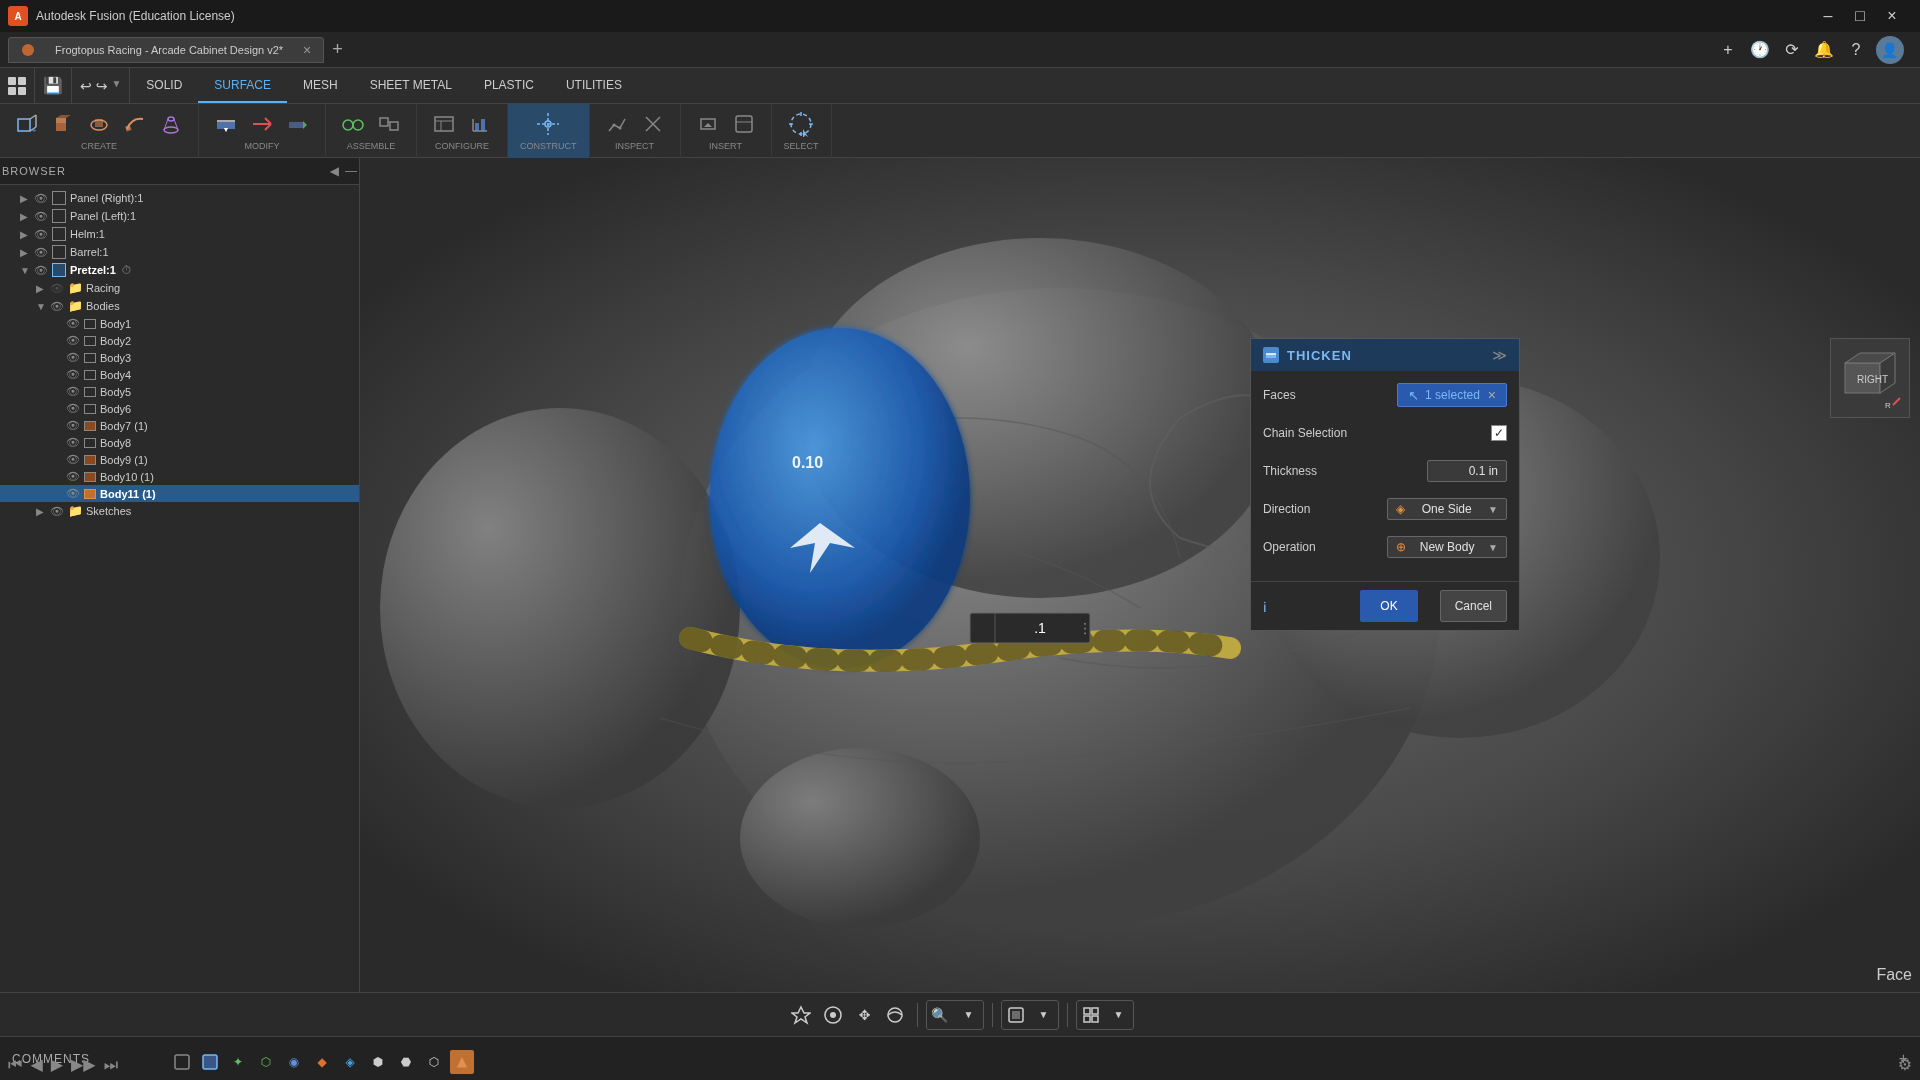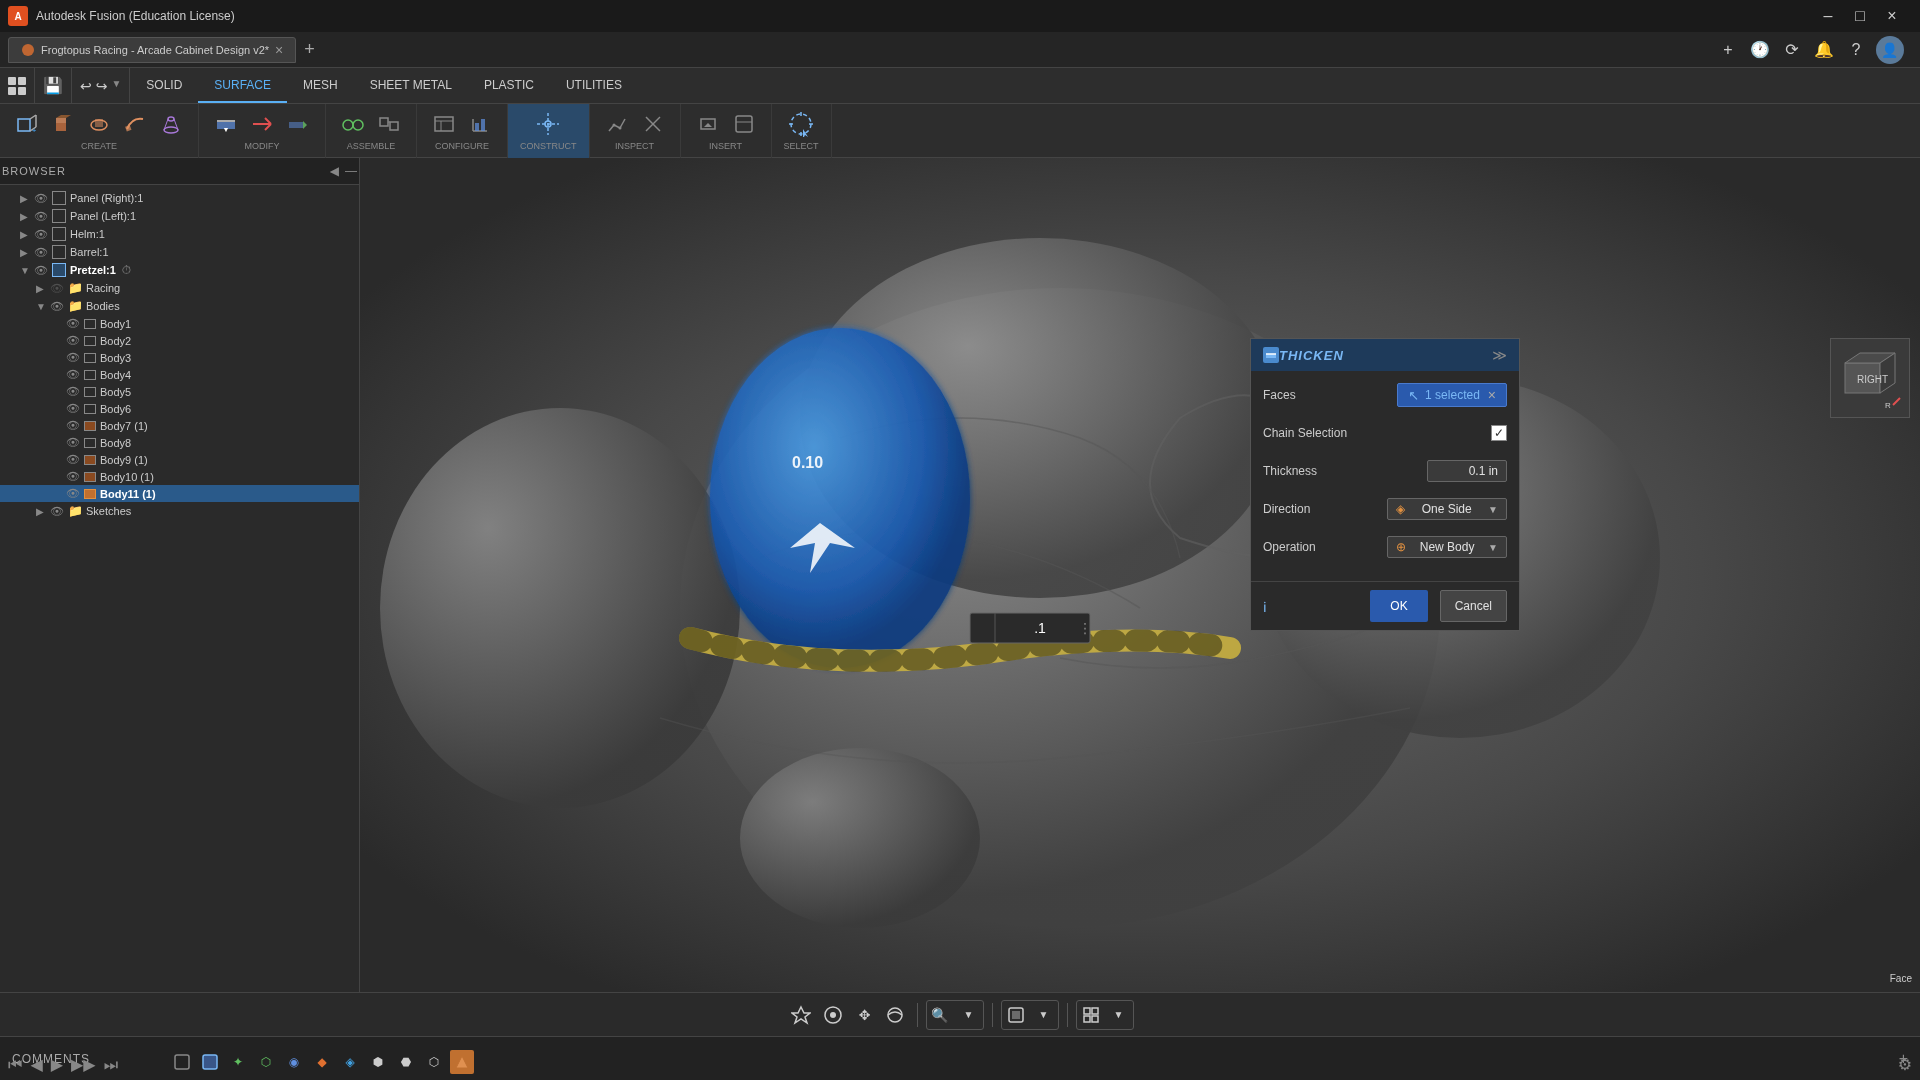--- a/index.html
+++ b/index.html
@@ -5,21 +5,21 @@
     * { box-sizing: border-box; margin: 0; padding: 0; }
     body { width: 1920px; height: 1080px; overflow: hidden; background: #3a3a3a; font-family: 'Segoe UI', Arial, sans-serif; font-size: 12px; color: #e0e0e0; }
 
     
     #title-bar { background: #1a1a1a; height: 32px; display: flex; align-items: center; padding: 0 8px; }
     #title-bar .app-icon { width: 20px; height: 20px; margin-right: 8px; }
     #title-bar .app-title { color: #ccc; font-size: 12px; }
 
     
     #tab-bar { background: #252525; height: 36px; display: flex; align-items: center; padding: 0 8px; border-bottom: 1px solid #444; }
-    #tab-bar .tab { background: #3c3c3c; border: 1px solid #555; border-radius: 3px 3px 0 0; padding: 4px 12px; font-size: 11px; color: #ccc; display: flex; align-items: center; gap: 6px; }
+    #tab-bar .tab { background: #3c3c3c; border: 1px solid #555; border-radius: 3px 3px 0 0; padding: 4px 12px; font-size: 11px; color: #ccc; display: flex; align-items: center; gap: 20px; }
     #tab-bar .tab .close-btn { color: #999; cursor: pointer; font-size: 14px; }
     #tab-bar .add-btn { margin-left: 8px; color: #aaa; font-size: 18px; cursor: pointer; }
 
     
     #main-area { display: flex; height: calc(1080px - 32px - 36px - 76px - 44px - 44px); }
 
     
     #sidebar { width: 360px; background: #2a2a2a; border-right: 1px solid #444; display: flex; flex-direction: column; }
     #sidebar-header { background: #222; padding: 6px 2px; display: flex; align-items: center; justify-content: space-between; border-bottom: 1px solid #444; }
     #browser-tree { flex: 1; overflow-y: auto; padding: 4px 0; }
@@ -42,38 +42,38 @@
     
     #bottom-toolbar { height: 44px; background: #2a2a2a; border-top: 1px solid #444; display: flex; align-items: center; justify-content: center; gap: 4px; }
     .bottom-icon { width: 28px; height: 28px; display: flex; align-items: center; justify-content: center; cursor: pointer; border-radius: 3px; color: #ccc; font-size: 14px; }
     .bottom-group { display: flex; align-items: center; border: 1px solid #555; border-radius: 3px; }
     .bottom-separator { width: 1px; height: 24px; background: #555; margin: 0 4px; }
 
     
     #comments-bar { height: 44px; background: #222; border-top: 1px solid #444; display: flex; align-items: center; padding: 0 12px; justify-content: space-between; }
 
     
-    #face-label { position: absolute; bottom: 8px; right: 8px; color: #ccc; font-size: 10px; }
+    #face-label { position: absolute; bottom: 8px; right: 8px; color: #ccc; font-size: 16px; }
 
     
     #thicken-panel { position: absolute; top: 180px; right: 400px; width: 270px; background: #2a2a2a; border: 1px solid #555; z-index: 100; }
     #thicken-header { background: #1e3a5a; padding: 8px 12px; display: flex; align-items: center; justify-content: space-between; }
     #thicken-body { padding: 10px 12px; }
     .thicken-row { display: flex; align-items: center; justify-content: space-between; margin-bottom: 10px; min-height: 28px; }
     .thicken-label { font-size: 12px; color: #ccc; flex: 0 0 120px; }
     .thicken-value { flex: 1; display: flex; align-items: center; justify-content: flex-end; }
     .selected-badge { background: #2a5aad; color: #7ab8f5; border: 1px solid #4a7acd; padding: 3px 10px; border-radius: 2px; font-size: 12px; display: flex; align-items: center; gap: 6px; cursor: pointer; }
     .checkbox-val { width: 16px; height: 16px; background: white; border: 1px solid #888; display: flex; align-items: center; justify-content: center; cursor: pointer; }
     .checkbox-val .check { color: #333; font-size: 12px; }
     .dropdown-val { background: #3a3a3a; border: 1px solid #666; padding: 3px 8px; border-radius: 2px; font-size: 12px; color: #e0e0e0; display: flex; align-items: center; gap: 6px; cursor: pointer; min-width: 120px; justify-content: space-between; }
     .dropdown-val .chevron { color: #aaa; font-size: 10px; }
     .input-val { background: #3a3a3a; border: 1px solid #666; padding: 3px 8px; border-radius: 2px; font-size: 12px; color: #e0e0e0; min-width: 80px; text-align: right; }
     #thicken-footer { padding: 8px 12px; display: flex; align-items: center; justify-content: space-between; border-top: 1px solid #444; }
     .thicken-info { color: #7ab8f5; font-size: 14px; cursor: pointer; }
-    .thicken-buttons { display: flex; gap: 12px; border-radius: 8px; }
+    .thicken-buttons { display: flex; gap: 22px; border-radius: 8px; }
     .btn-ok { background: #2a5aad; color: white; border: none; padding: 5px 20px; border-radius: 2px; cursor: pointer; font-size: 12px; }
     .btn-cancel { background: #444; color: #e0e0e0; border: 1px solid #666; padding: 8px 14px; border-radius: 2px; cursor: pointer; font-size: 12px; }
 
     
     #menu-tabs { background: #2d2d2d; height: 36px; display: flex; align-items: stretch; border-bottom: 1px solid #444; }
     .menu-tab { padding: 0 16px; display: flex; align-items: center; font-size: 12px; color: #ccc; cursor: pointer; border-bottom: 2px solid transparent; }
     .menu-tab.active { color: #5ab0f5; border-bottom: 2px solid #5ab0f5; }
 
     
     #icon-toolbar { height: 54px; background: #2d2d2d; display: flex; align-items: center; padding: 4px 0; border-bottom: 1px solid #444; }
@@ -567,21 +567,21 @@
         <text x="50" y="65" font-size="8" fill="#ccc">R</text>
       </svg>
     </div>
 
     <div id="face-label">
       <span>Face</span>
     </div>
 
     <div id="thicken-panel">
       <div id="thicken-header">
-        <div style="display:flex;align-items:center;font-style:italic;">
+        <div style="display:flex;align-items:center;gap:8px;">
           <div style="width:16px;height:16px;background:#4a8acd;border-radius:2px;display:flex;align-items:center;justify-content:center;">
             <svg width="12" height="12" viewBox="0 0 12 12">
                 <rect x="1" y="5" width="10" height="4" fill="#7ab8f5"></rect>
                 <line x1="1" y1="5" x2="11" y2="5" stroke="#fff" stroke-width="1.5"></line>
               </svg>
           </div>
           <span style="font-size:13px;font-weight:bold;color:#7ab8f5;letter-spacing:1px;">THICKEN</span>
         </div>
         <div style="display:flex;gap:4px;">
           <span style="cursor:pointer;color:#888;font-size:14px;">≫</span>

